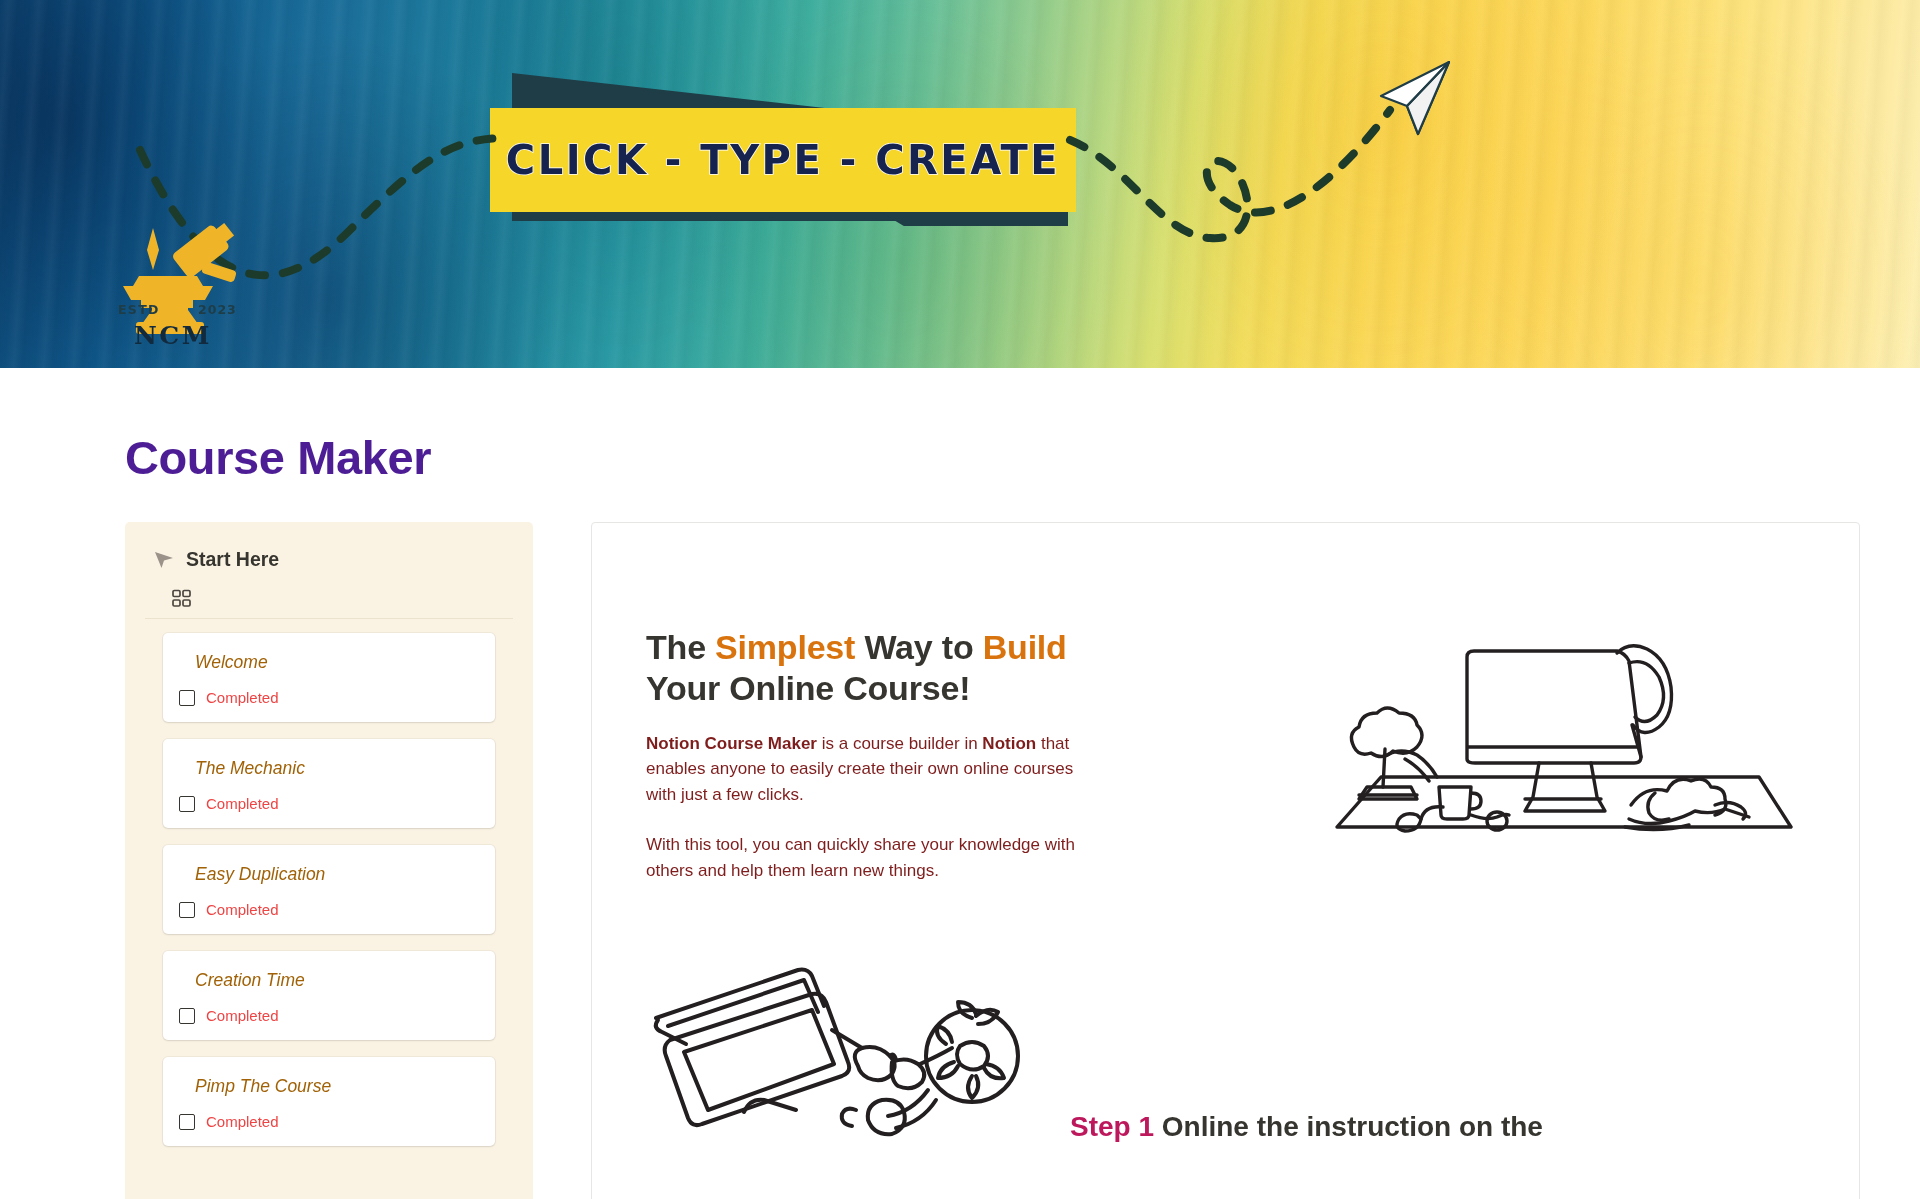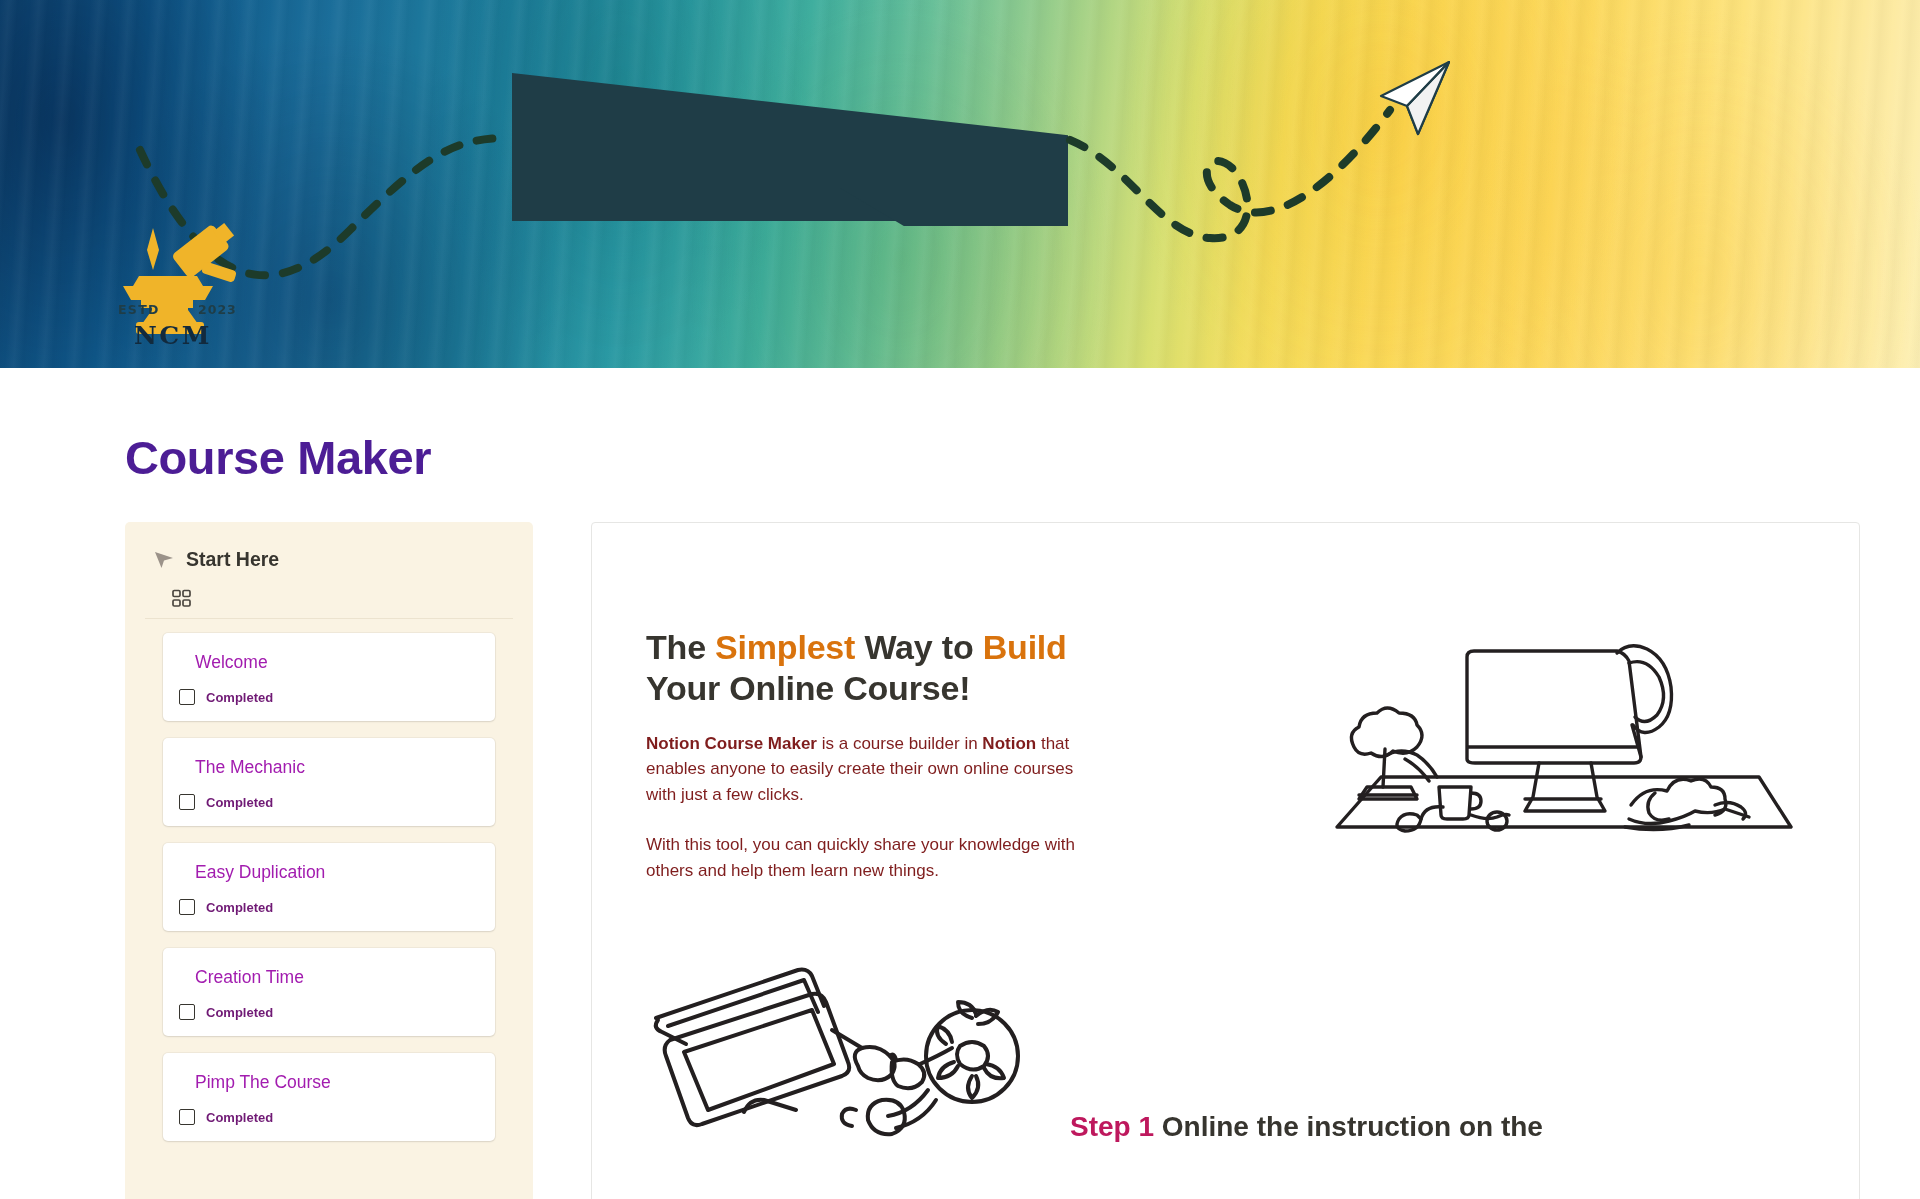--- a/index.html
+++ b/index.html
@@ -163,38 +163,39 @@
 
   .card-list { display: flex; flex-direction: column; gap: 17px; padding: 0 18px; }
   .card {
     background: #ffffff;
     border-radius: 5px;
     box-shadow: 0 1px 2px rgba(15,15,15,.10), 0 0 0 1px rgba(15,15,15,.045);
     padding: 17px 16px 16px 16px;
   }
   .card-title {
     font-size: 17.5px;
-    color: #a21caf;
+    color: #a16207;
     margin: 2px 0 0 16px;
     font-weight: 400;
+    font-style: italic;
   }
   .card-prop {
     display: flex;
     align-items: center;
     gap: 11px;
     margin-top: 16px;
   }
   .checkbox {
     width: 16px; height: 16px;
     border: 1.6px solid #37352f;
     border-radius: 2px;
     background: #fff;
     flex: 0 0 16px;
   }
-  .card-prop-label { font-size: 13px; color: #701a75; font-weight: bold; }
+  .card-prop-label { font-size: 15px; color: #ef4444; }
 
   
   .content {
     flex: 1;
     min-width: 0;
     background: #ffffff;
     border: 1px solid #e6e6e4;
     border-radius: 4px;
     min-height: 754px;
     padding: 104px 60px 0 54px;
@@ -244,20 +245,23 @@
 </head>
 <body>
 
 <div class="banner">
   <div class="banner-wash"></div>
   <div class="banner-streaks"></div>
 
   <div class="dark-shape"></div>
   <div class="dark-shape-b"></div>
 
+  <div class="yellow-box">
+    <div class="banner-text">CLICK - TYPE - CREATE</div>
+  </div>
 
   <svg class="flight-path" viewBox="0 0 1920 368">
     <path d="M140,150 C210,300 280,300 350,230 C420,160 450,140 500,138" fill="none" stroke="#1d3b2a" stroke-width="8" stroke-linecap="round" stroke-dasharray="16 18"></path>
     <path d="M1070,140 C1130,165 1160,235 1210,238 C1265,242 1250,175 1225,163 C1205,153 1195,182 1230,205
              C1270,230 1330,190 1390,110" fill="none" stroke="#1d3b2a" stroke-width="8" stroke-linecap="round" stroke-dasharray="16 18"></path>
     <g>
       <polygon points="1449,62 1381,96 1407,106 1418,134" fill="#ffffff" stroke="#1f3d47" stroke-width="2.2" stroke-linejoin="round"></polygon>
       <polygon points="1449,62 1407,106 1418,134" fill="#f2f2f2" stroke="#1f3d47" stroke-width="2.2" stroke-linejoin="round"></polygon>
       <line x1="1449" y1="62" x2="1407" y2="106" stroke="#1f3d47" stroke-width="2"></line>
     </g>

